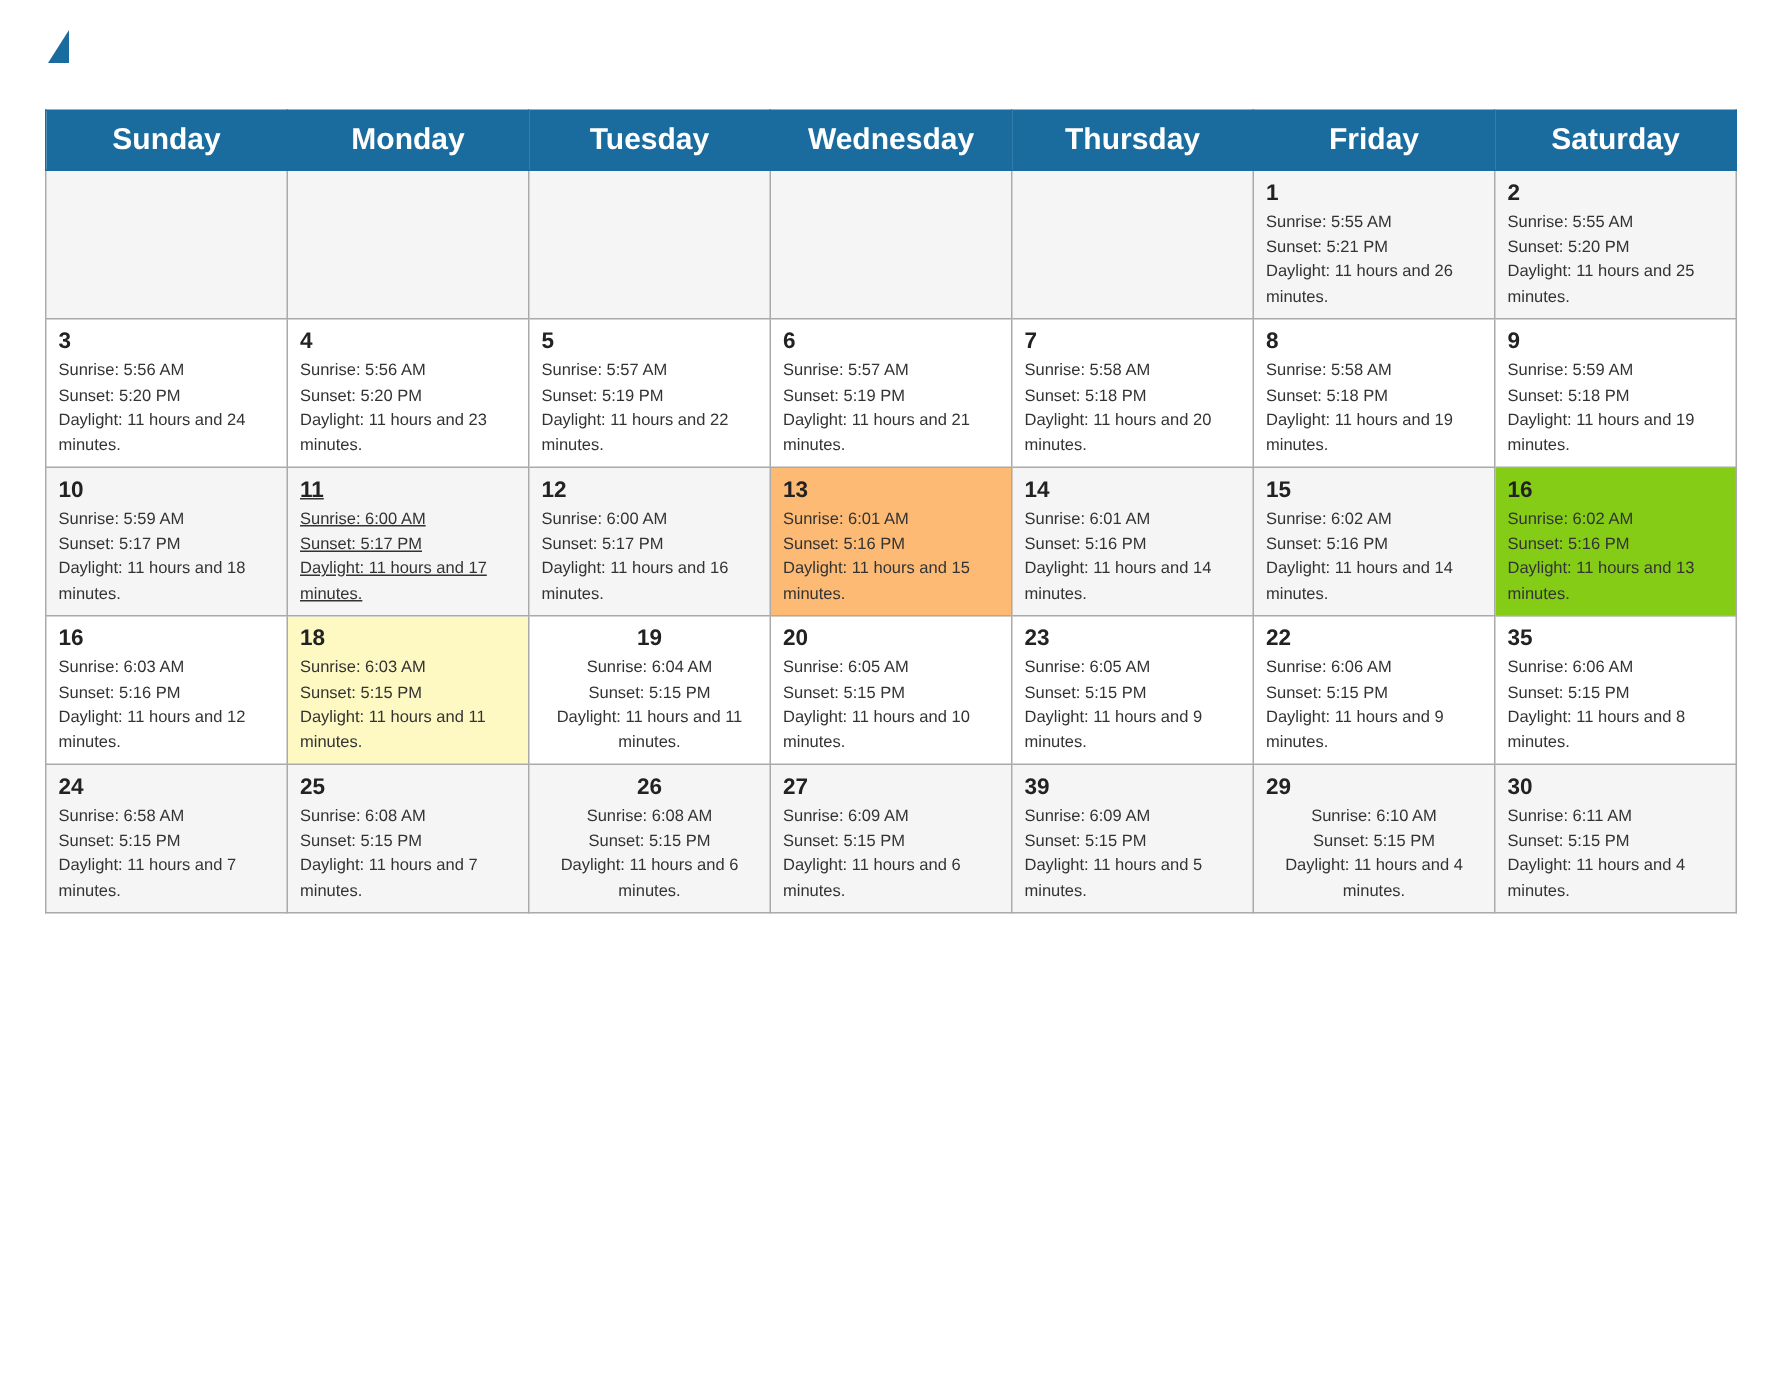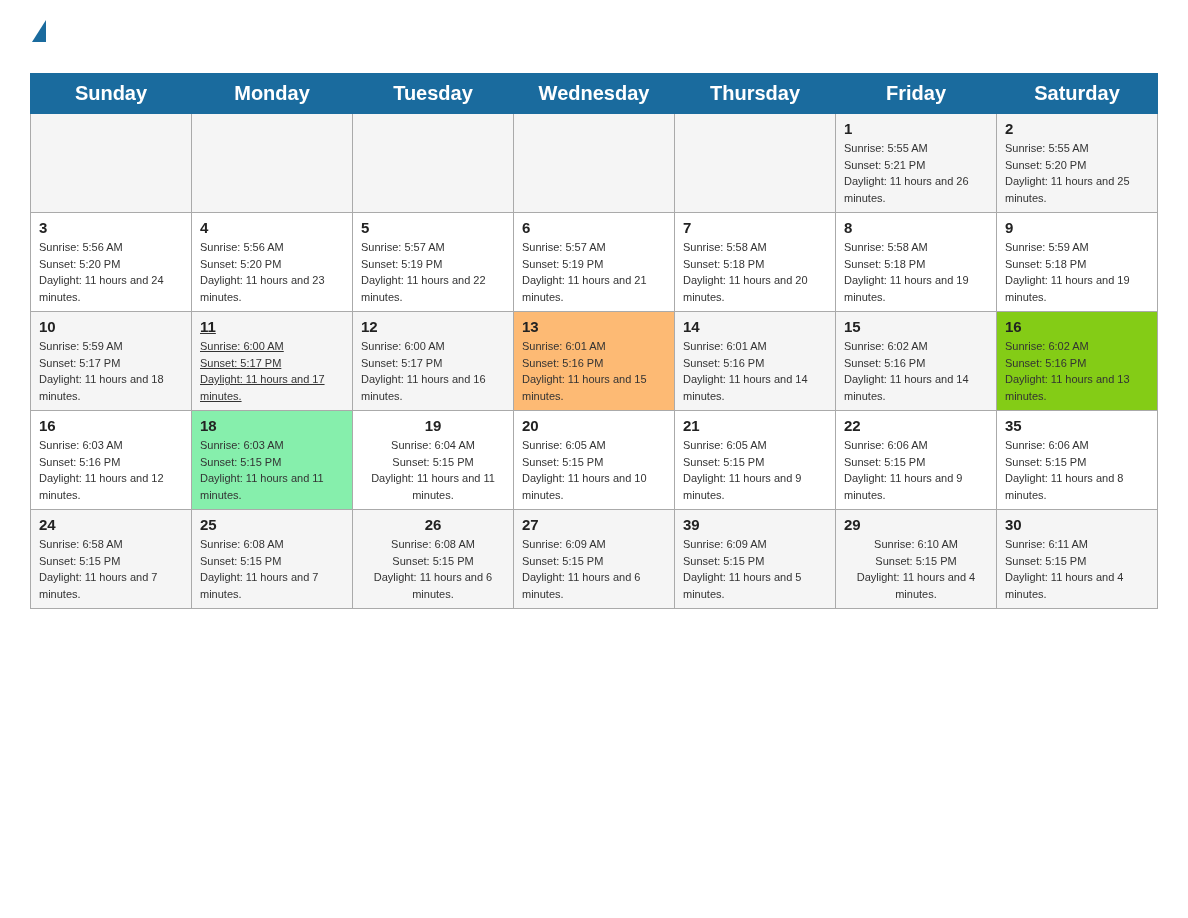--- a/index.html
+++ b/index.html
@@ -245,40 +245,40 @@
 Daylight: 11 hours and 13 minutes.</div>
         </td>
       </tr>
       <tr>
         <td style="background: rgb(255, 255, 255);">
           <span class="day-number">16</span>
           <div class="day-info" style="white-space: pre-line;">Sunrise: 6:03 AM
 Sunset: 5:16 PM
 Daylight: 11 hours and 12 minutes.</div>
         </td>
-        <td style="background: #86efac;">
+        <td style="background: #fef9c3;">
           <span class="day-number">18</span>
           <div class="day-info" style="white-space: pre-line;">Sunrise: 6:03 AM
 Sunset: 5:15 PM
 Daylight: 11 hours and 11 minutes.</div>
         </td>
         <td style="background: rgb(255, 255, 255); text-align: center;">
           <span class="day-number">19</span>
           <div class="day-info" style="white-space: pre-line;">Sunrise: 6:04 AM
 Sunset: 5:15 PM
 Daylight: 11 hours and 11 minutes.</div>
         </td>
         <td style="background: rgb(255, 255, 255);">
           <span class="day-number">20</span>
           <div class="day-info" style="white-space: pre-line;">Sunrise: 6:05 AM
 Sunset: 5:15 PM
 Daylight: 11 hours and 10 minutes.</div>
         </td>
         <td style="background: rgb(255, 255, 255);">
-          <span class="day-number">21</span>
+          <span class="day-number">23</span>
           <div class="day-info" style="white-space: pre-line;">Sunrise: 6:05 AM
 Sunset: 5:15 PM
 Daylight: 11 hours and 9 minutes.</div>
         </td>
         <td style="background: rgb(255, 255, 255);">
           <span class="day-number">22</span>
           <div class="day-info" style="white-space: pre-line;">Sunrise: 6:06 AM
 Sunset: 5:15 PM
 Daylight: 11 hours and 9 minutes.</div>
         </td>

